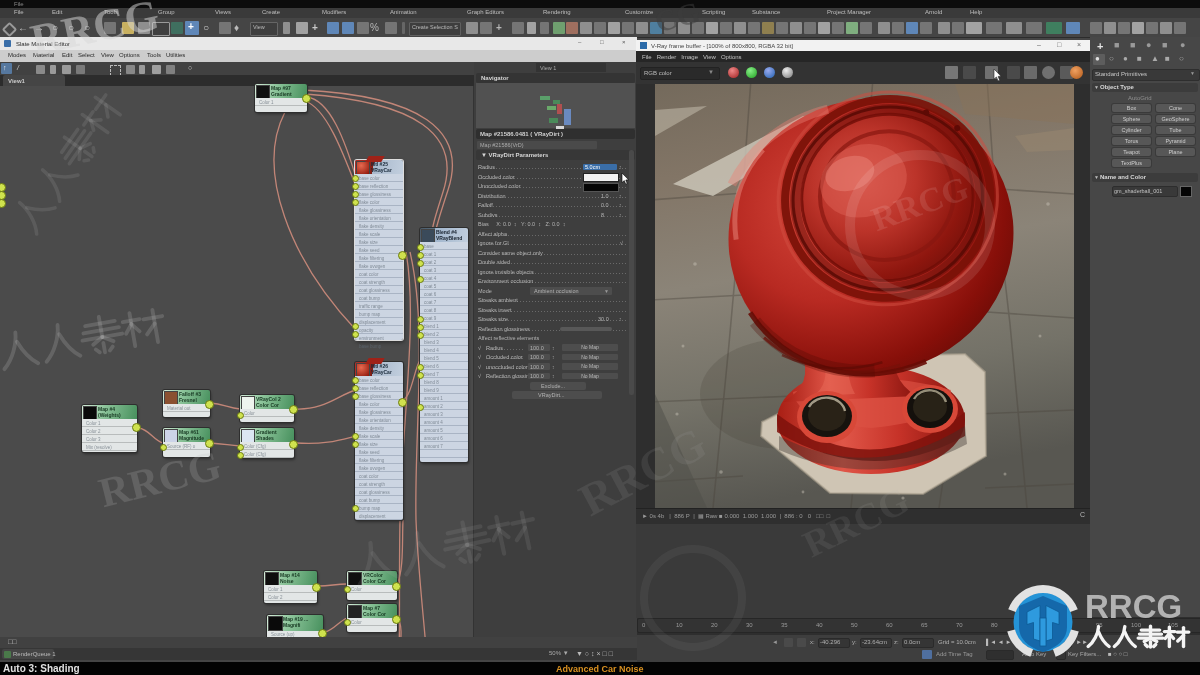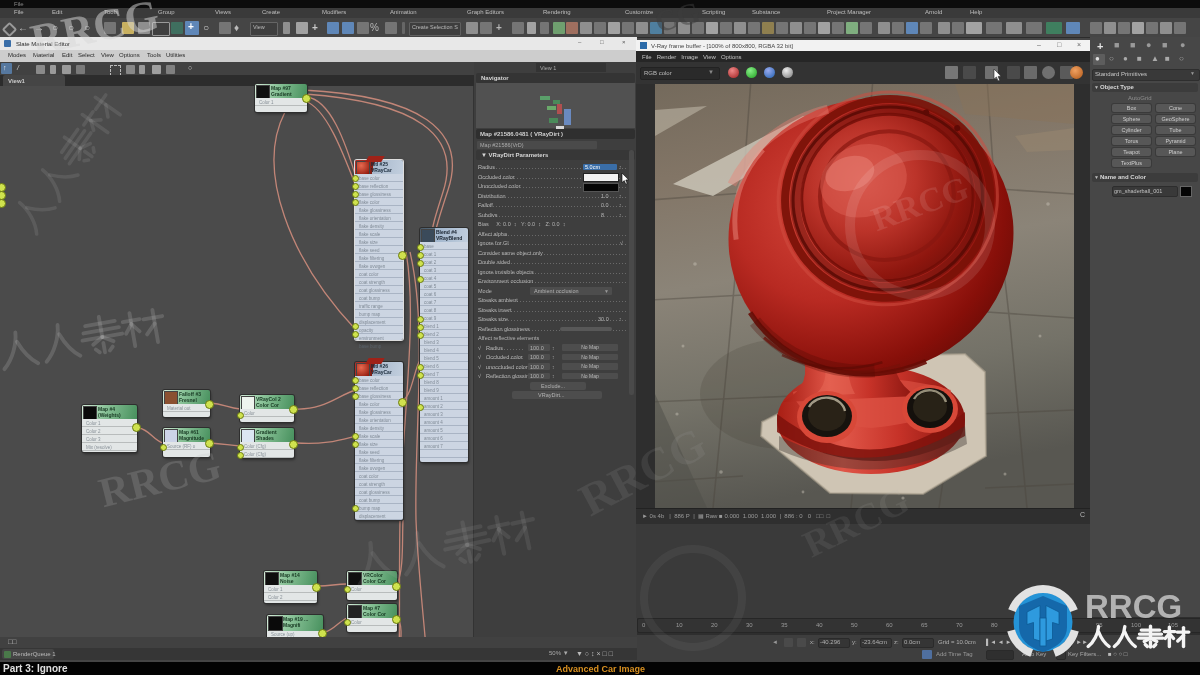--- a/index.html
+++ b/index.html
@@ -219,22 +219,22 @@
 <div class="abs" style="left:922px;top:650px;width:10px;height:9px;background:#4f6f9f;border-radius:1px;"></div>
 <div class="bt6" style="left:936px;top:651px;color:#9a9a9a;">Add Time Tag</div>
 <div class="bf" style="left:986px;top:650px;width:26px;background:#2f2f2f;"></div>
 <div class="bt6" style="left:1022px;top:651px;color:#aaa;">Auto Key</div>
 <div class="bf" style="left:1056px;top:650px;width:8px;"></div>
 <div class="bt6" style="left:1068px;top:651px;color:#aaa;">Key Filters...</div>
 <div class="bt6" style="left:1108px;top:651px;color:#bbb;">■ ○ ○ □</div>
 </div>
 
 <div class="abs" style="left:0;top:662px;width:1200px;height:13px;background:#030303;"></div>
-<div class="abs tx" style="left:3px;top:663px;font-size:10px;font-weight:bold;color:#e0e0e0;">Part 3: Ignore</div>
-<div class="abs tx" style="left:556px;top:664px;font-size:9px;font-weight:bold;color:#d89020;">Advanced Car Image</div>
+<div class="abs tx" style="left:3px;top:663px;font-size:10px;font-weight:bold;color:#e0e0e0;">Auto 3: Shading</div>
+<div class="abs tx" style="left:556px;top:664px;font-size:9px;font-weight:bold;color:#d89020;">Advanced Car Noise</div>
 
 <div id="sme">
 <style>
 .smet{position:absolute;font-size:6px;color:#2a2a2a;}
 .sic{position:absolute;top:65px;width:9px;height:9px;background:#9a9a9a;border-radius:1px;}
 .prow{position:absolute;left:478px;width:148px;font-size:5.5px;color:#b4b4b4;}
 .pv{position:absolute;font-size:5.5px;color:#b4b4b4;}
 .pfield{position:absolute;width:34px;height:6.5px;background:#303030;border-radius:1px;}
 </style>
 

